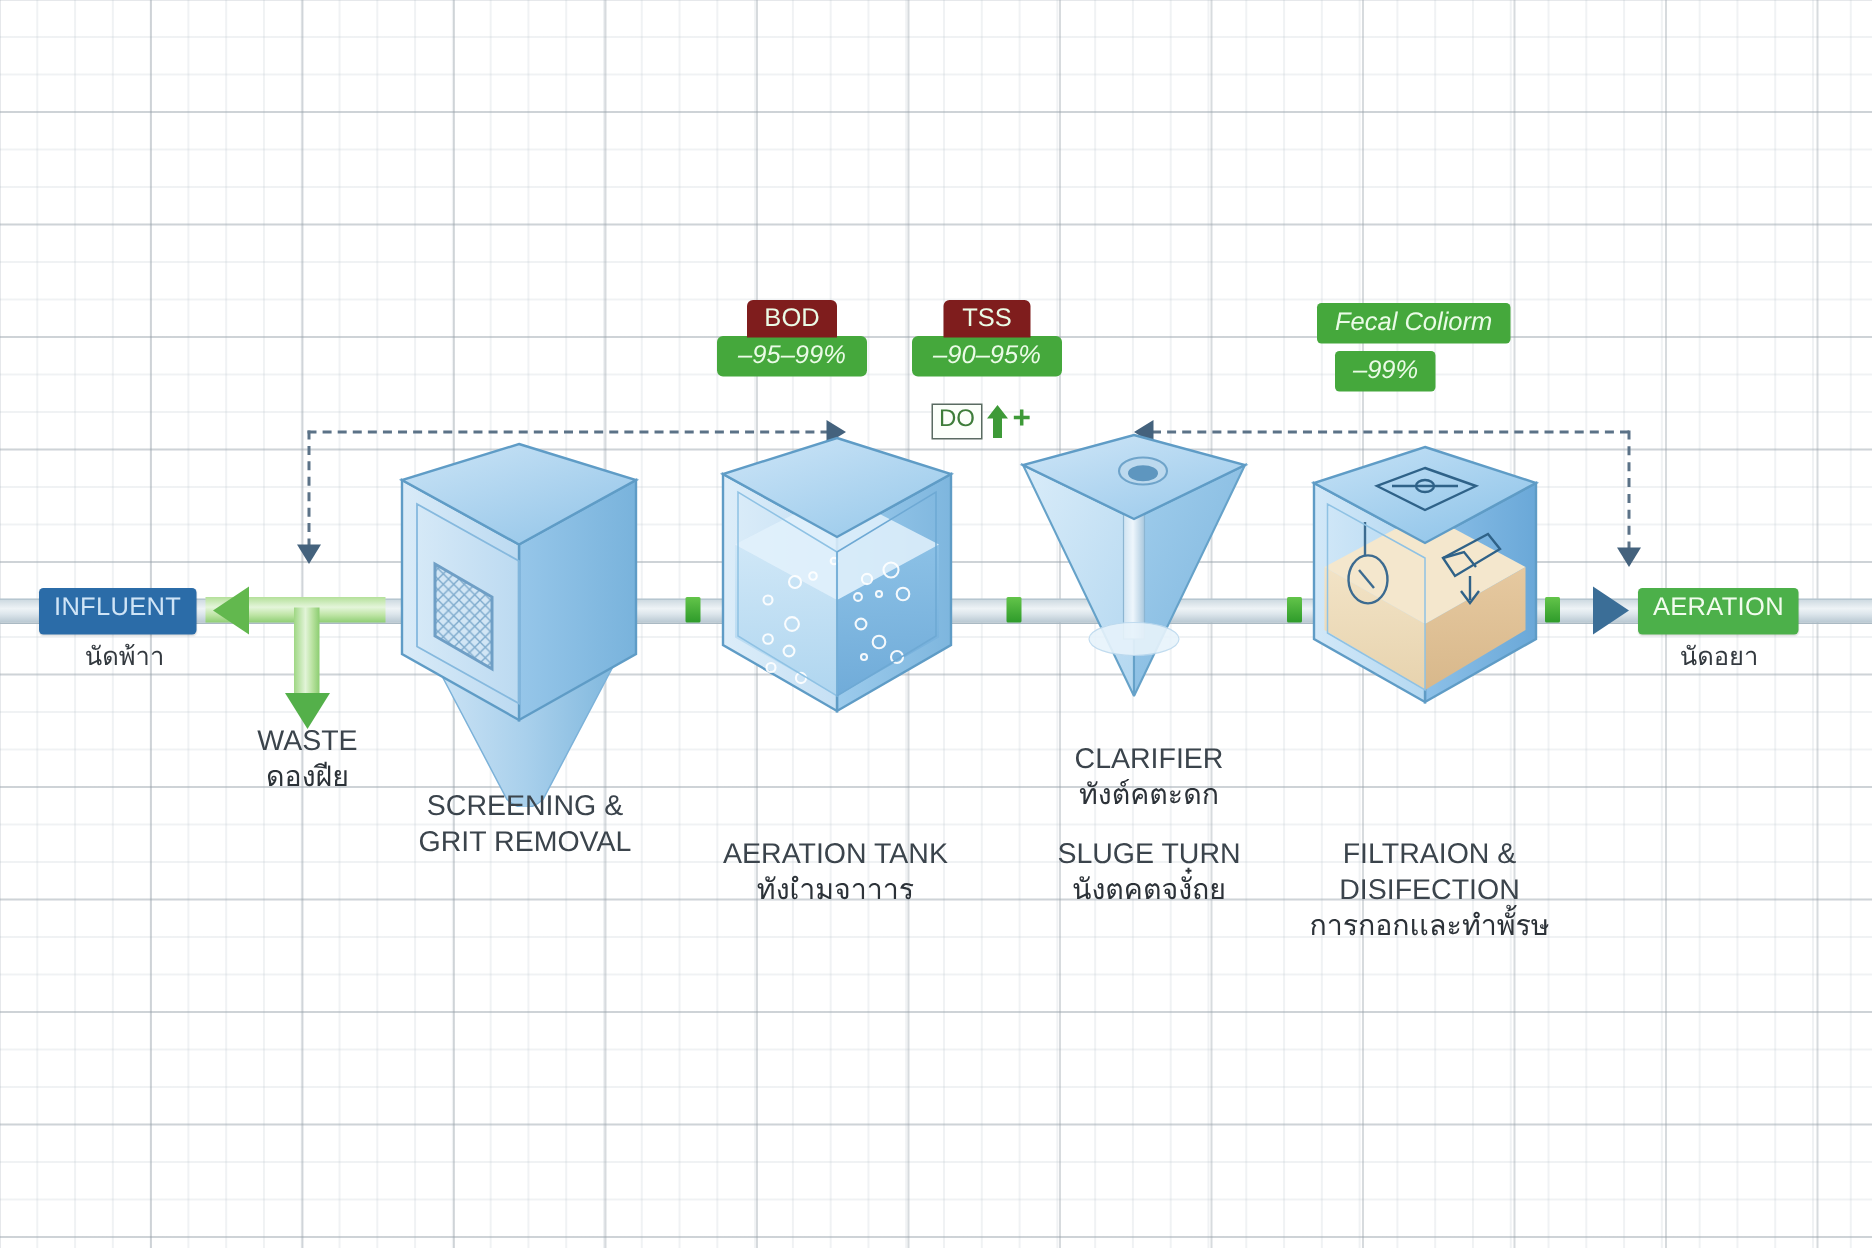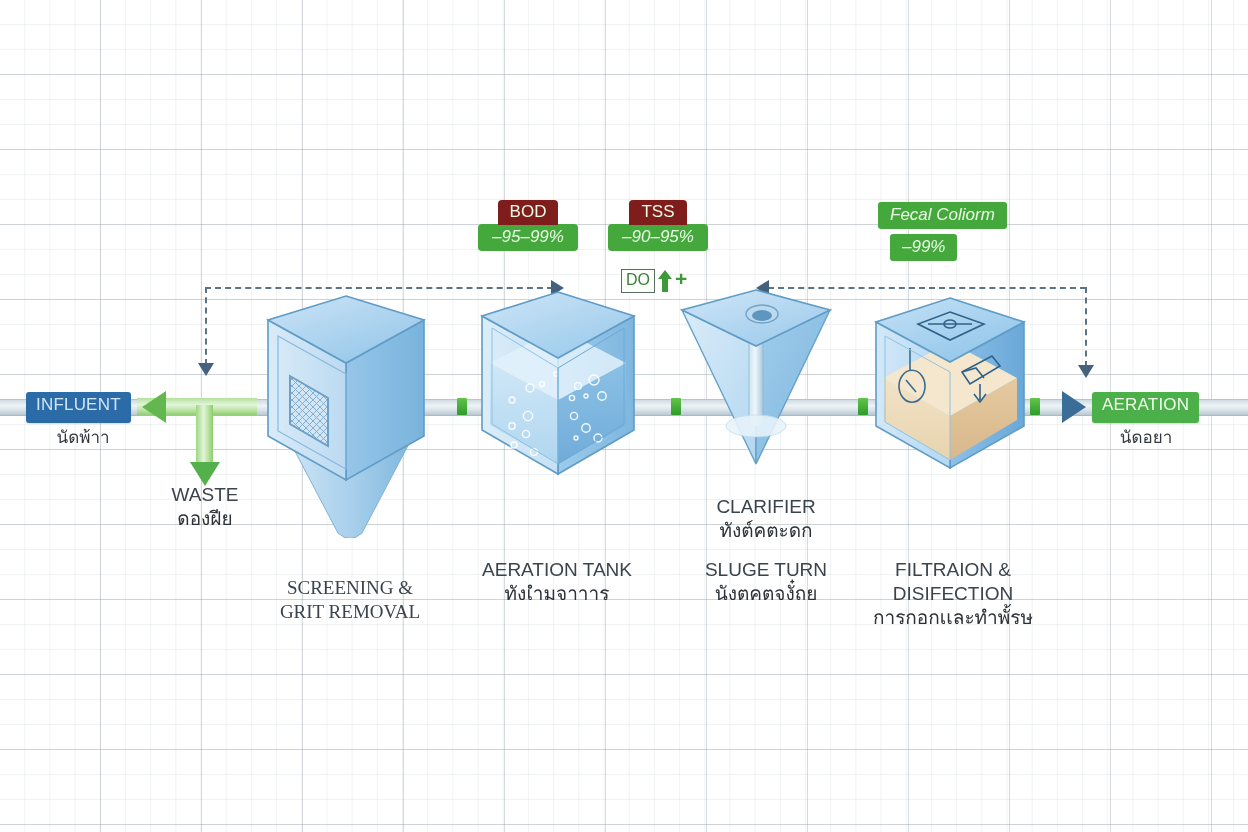--- a/index.html
+++ b/index.html
@@ -365,21 +365,21 @@
   <div class="sub-th" style="left:26px;top:423px;width:114px;">นัดพ้าา</div>
 
   <div class="badge ok" style="left:1092px;top:392px;">AERATION</div>
   <div class="sub-th" style="left:1092px;top:423px;width:108px;">นัดอยา</div>
 
   <div class="caption" style="left:140px;top:483px;width:130px;">
     <div>WASTE</div>
     <div class="th">ดองฝีย</div>
   </div>
 
-  <div class="caption" style="left:250px;top:576px;width:200px;font-family:Liberation Serif, serif;">
+  <div class="caption" style="left:250px;top:526px;width:200px;">
     <div>SCREENING &amp;</div>
     <div>GRIT REMOVAL</div>
   </div>
 
   <div class="caption" style="left:467px;top:558px;width:180px;">
     <div>AERATION TANK</div>
     <div class="th">ทังเํามจาาาร</div>
   </div>
 
   <div class="caption" style="left:686px;top:495px;width:160px;">

